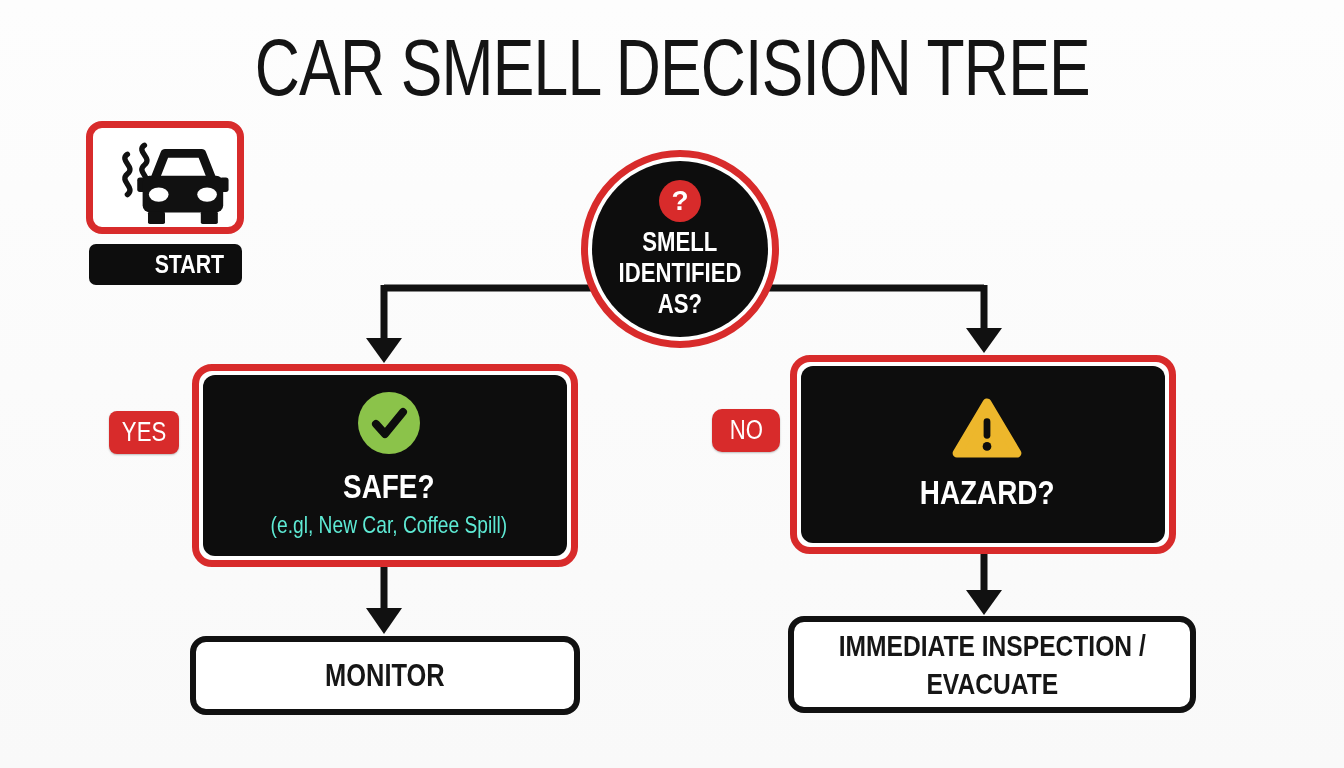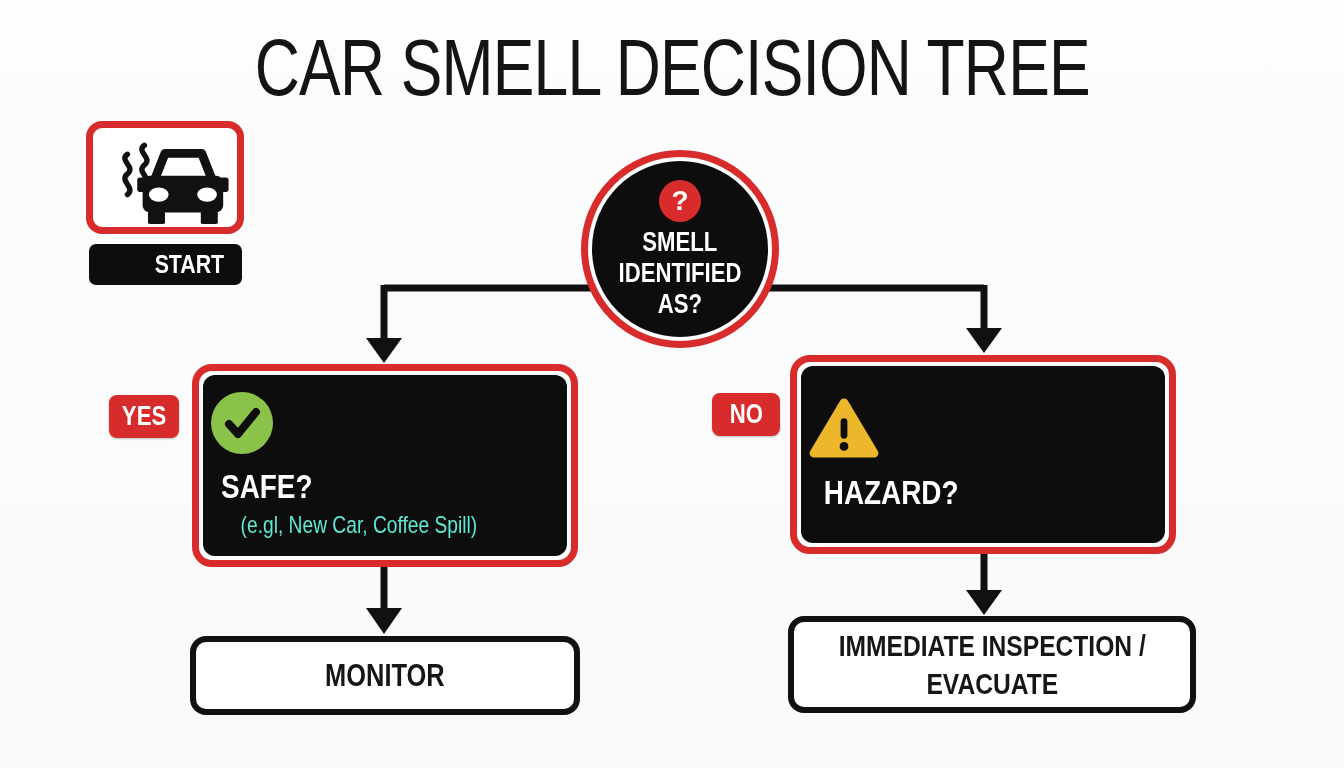--- a/index.html
+++ b/index.html
@@ -97,45 +97,46 @@
     text-align: left;
   }
 
   
   .branch-badge {
     position: absolute;
     height: 43px;
     background: #d82b2b;
     border-radius: 8px;
     color: #ffffff;
-    font-size: 27px; font-weight: 700;
+    font-size: 27px; font-weight: 400;
     display: flex; align-items: center; justify-content: center;
     z-index: 2;
     box-shadow: 0 1px 2px rgba(0,0,0,0.25);
+    margin-top: 16px;
   }
   .yes-badge { left: 109px; top: 395px; width: 70px; }
-  .no-badge  { left: 712px; top: 393px; width: 68px; }
+  .no-badge  { left: 712px; top: 393px; width: 68px; border-radius: 10px; }
 
   
   .q-node {
     position: absolute;
     background: #ffffff;
     border: 7px solid #d82b2b;
     border-radius: 20px;
     z-index: 2;
   }
   .safe-node   { left: 192px; top: 364px; width: 386px; height: 203px; }
   .hazard-node { left: 790px; top: 355px; width: 386px; height: 199px; }
   .q-node-inner {
     position: absolute;
     left: 4px; top: 4px; right: 4px; bottom: 4px;
     background: #0d0d0d;
     border-radius: 12px;
     display: flex; flex-direction: column;
-    align-items: flex-start; justify-content: center; padding-left: 8px;
+    align-items: center; justify-content: center; padding-left: 8px;
   }
   .node-icon { margin-bottom: 14px; display: flex; align-items: center; justify-content: center; }
   .node-title {
     color: #ffffff;
     font-size: 34px; font-weight: 700;
     line-height: 1.1;
   }
   .node-subtitle {
     color: #5eead4;
     font-size: 24px; font-weight: 400;

